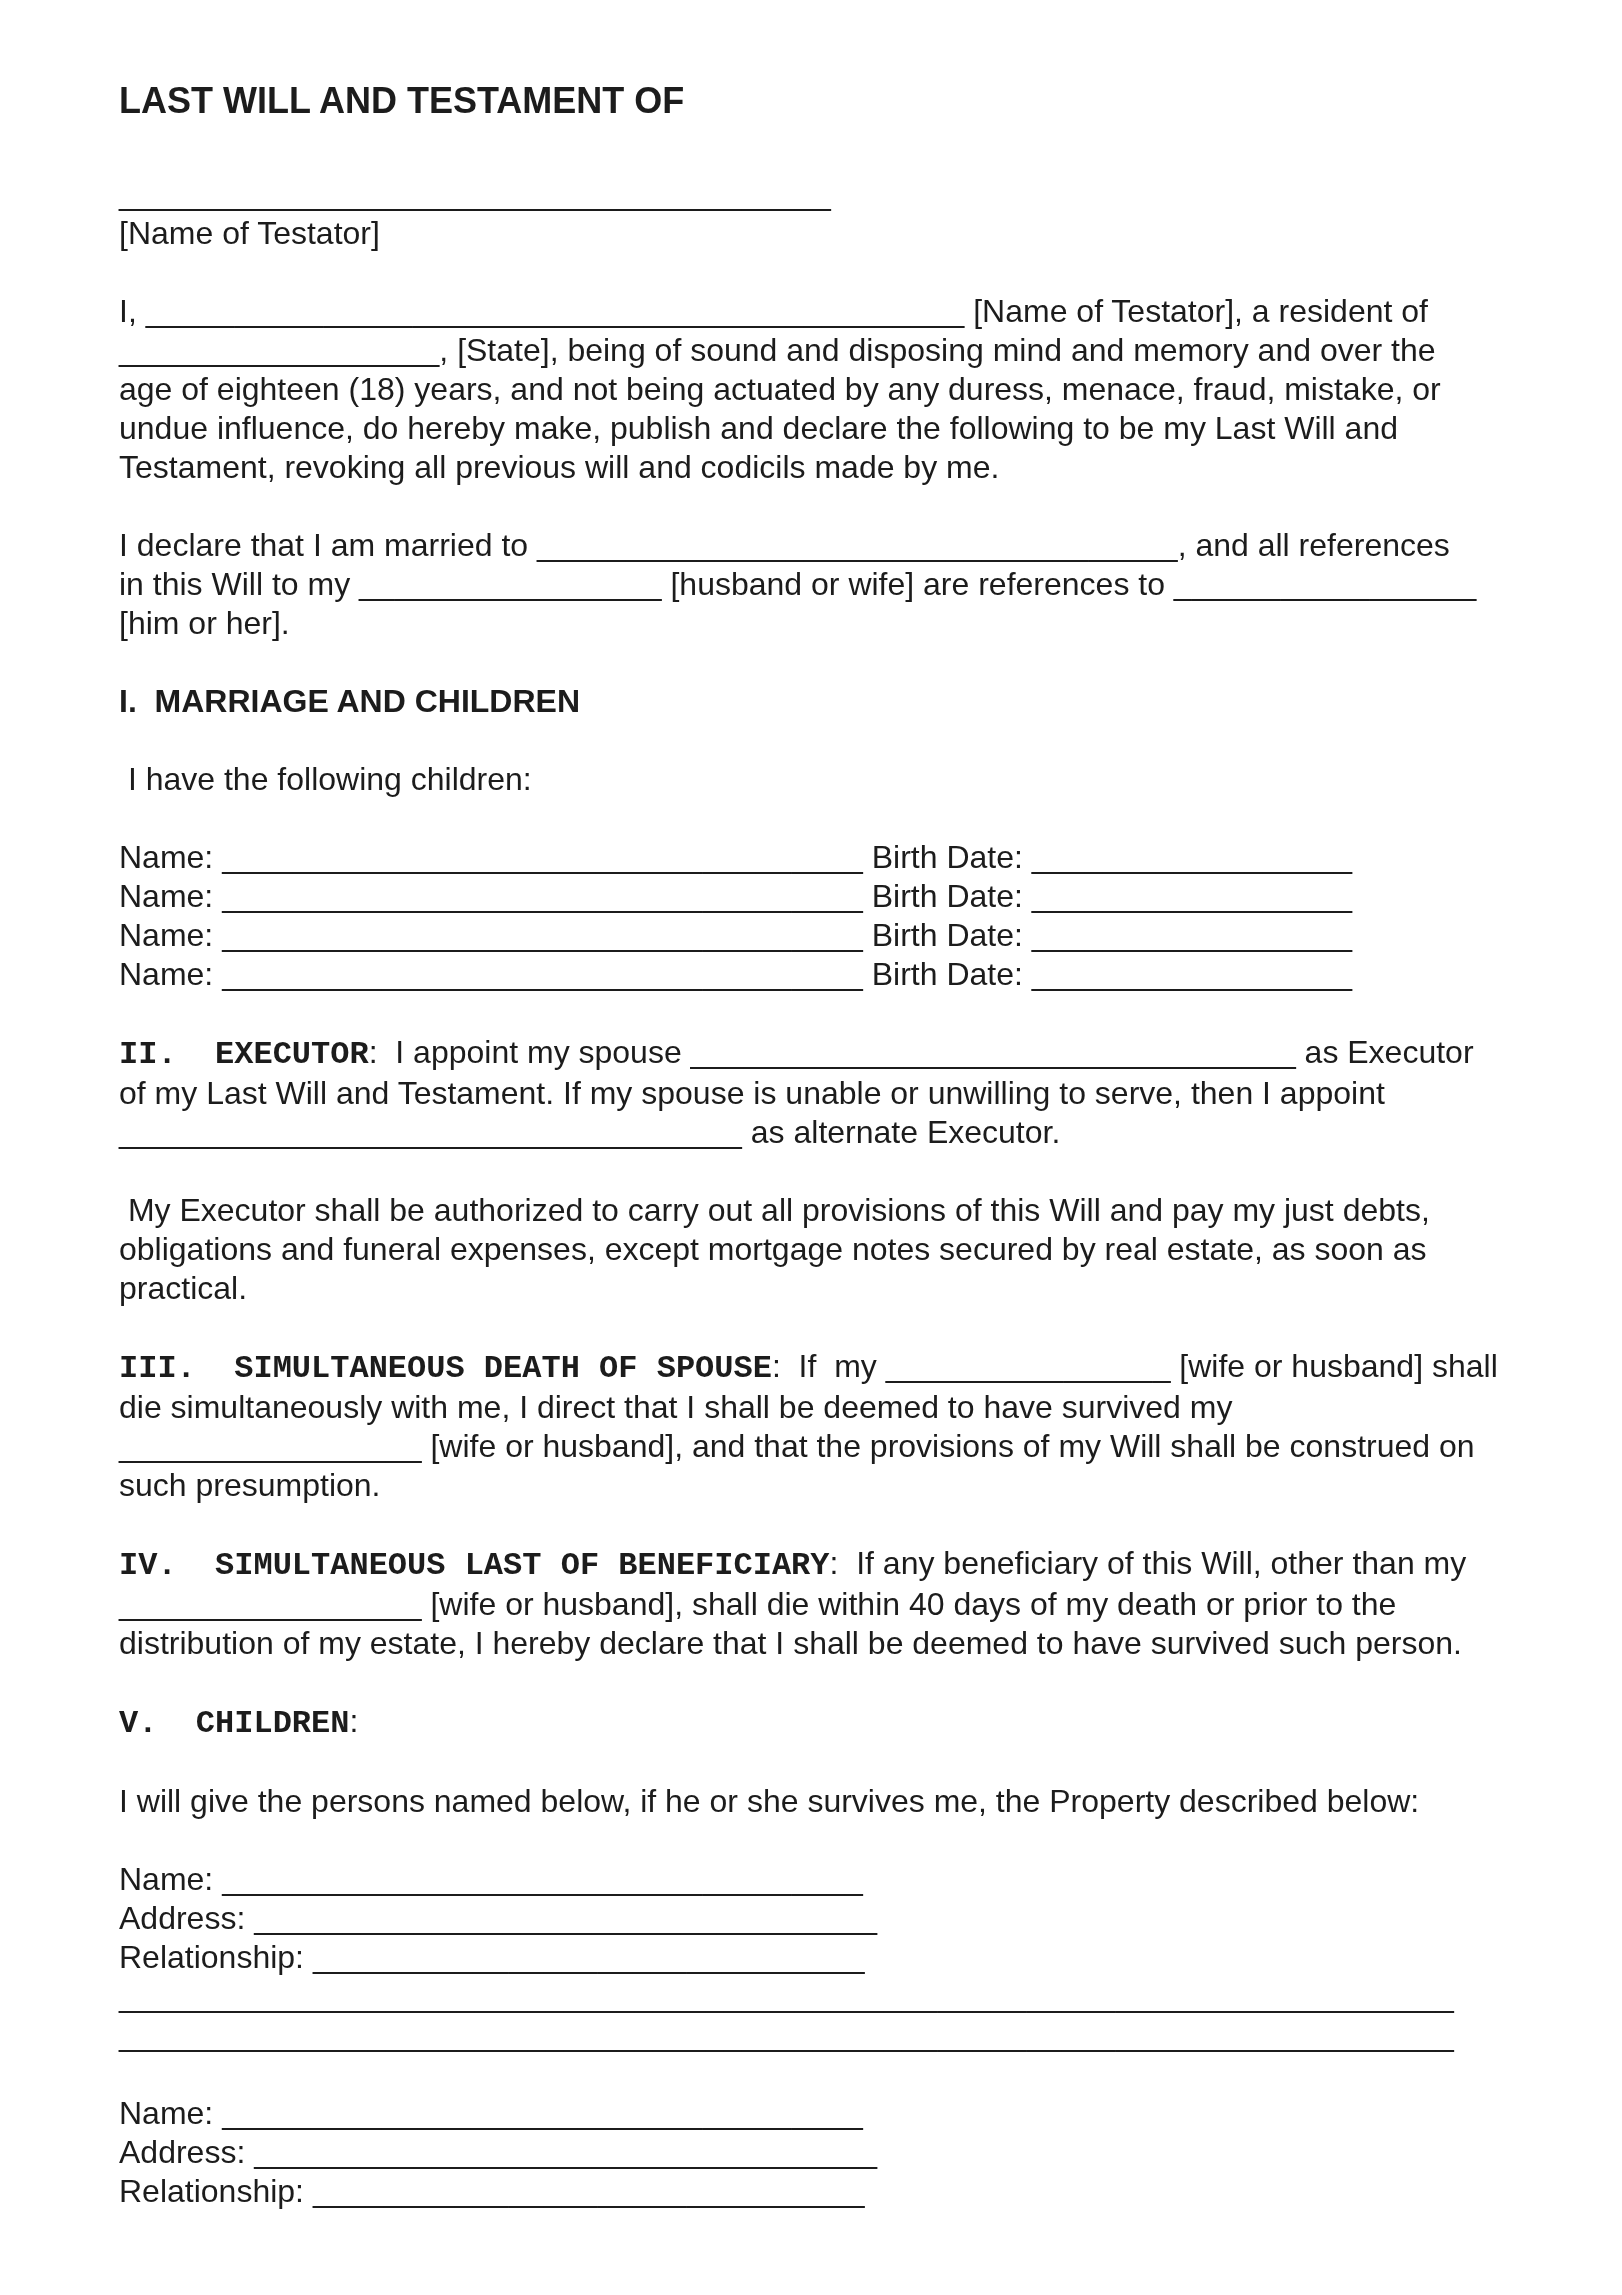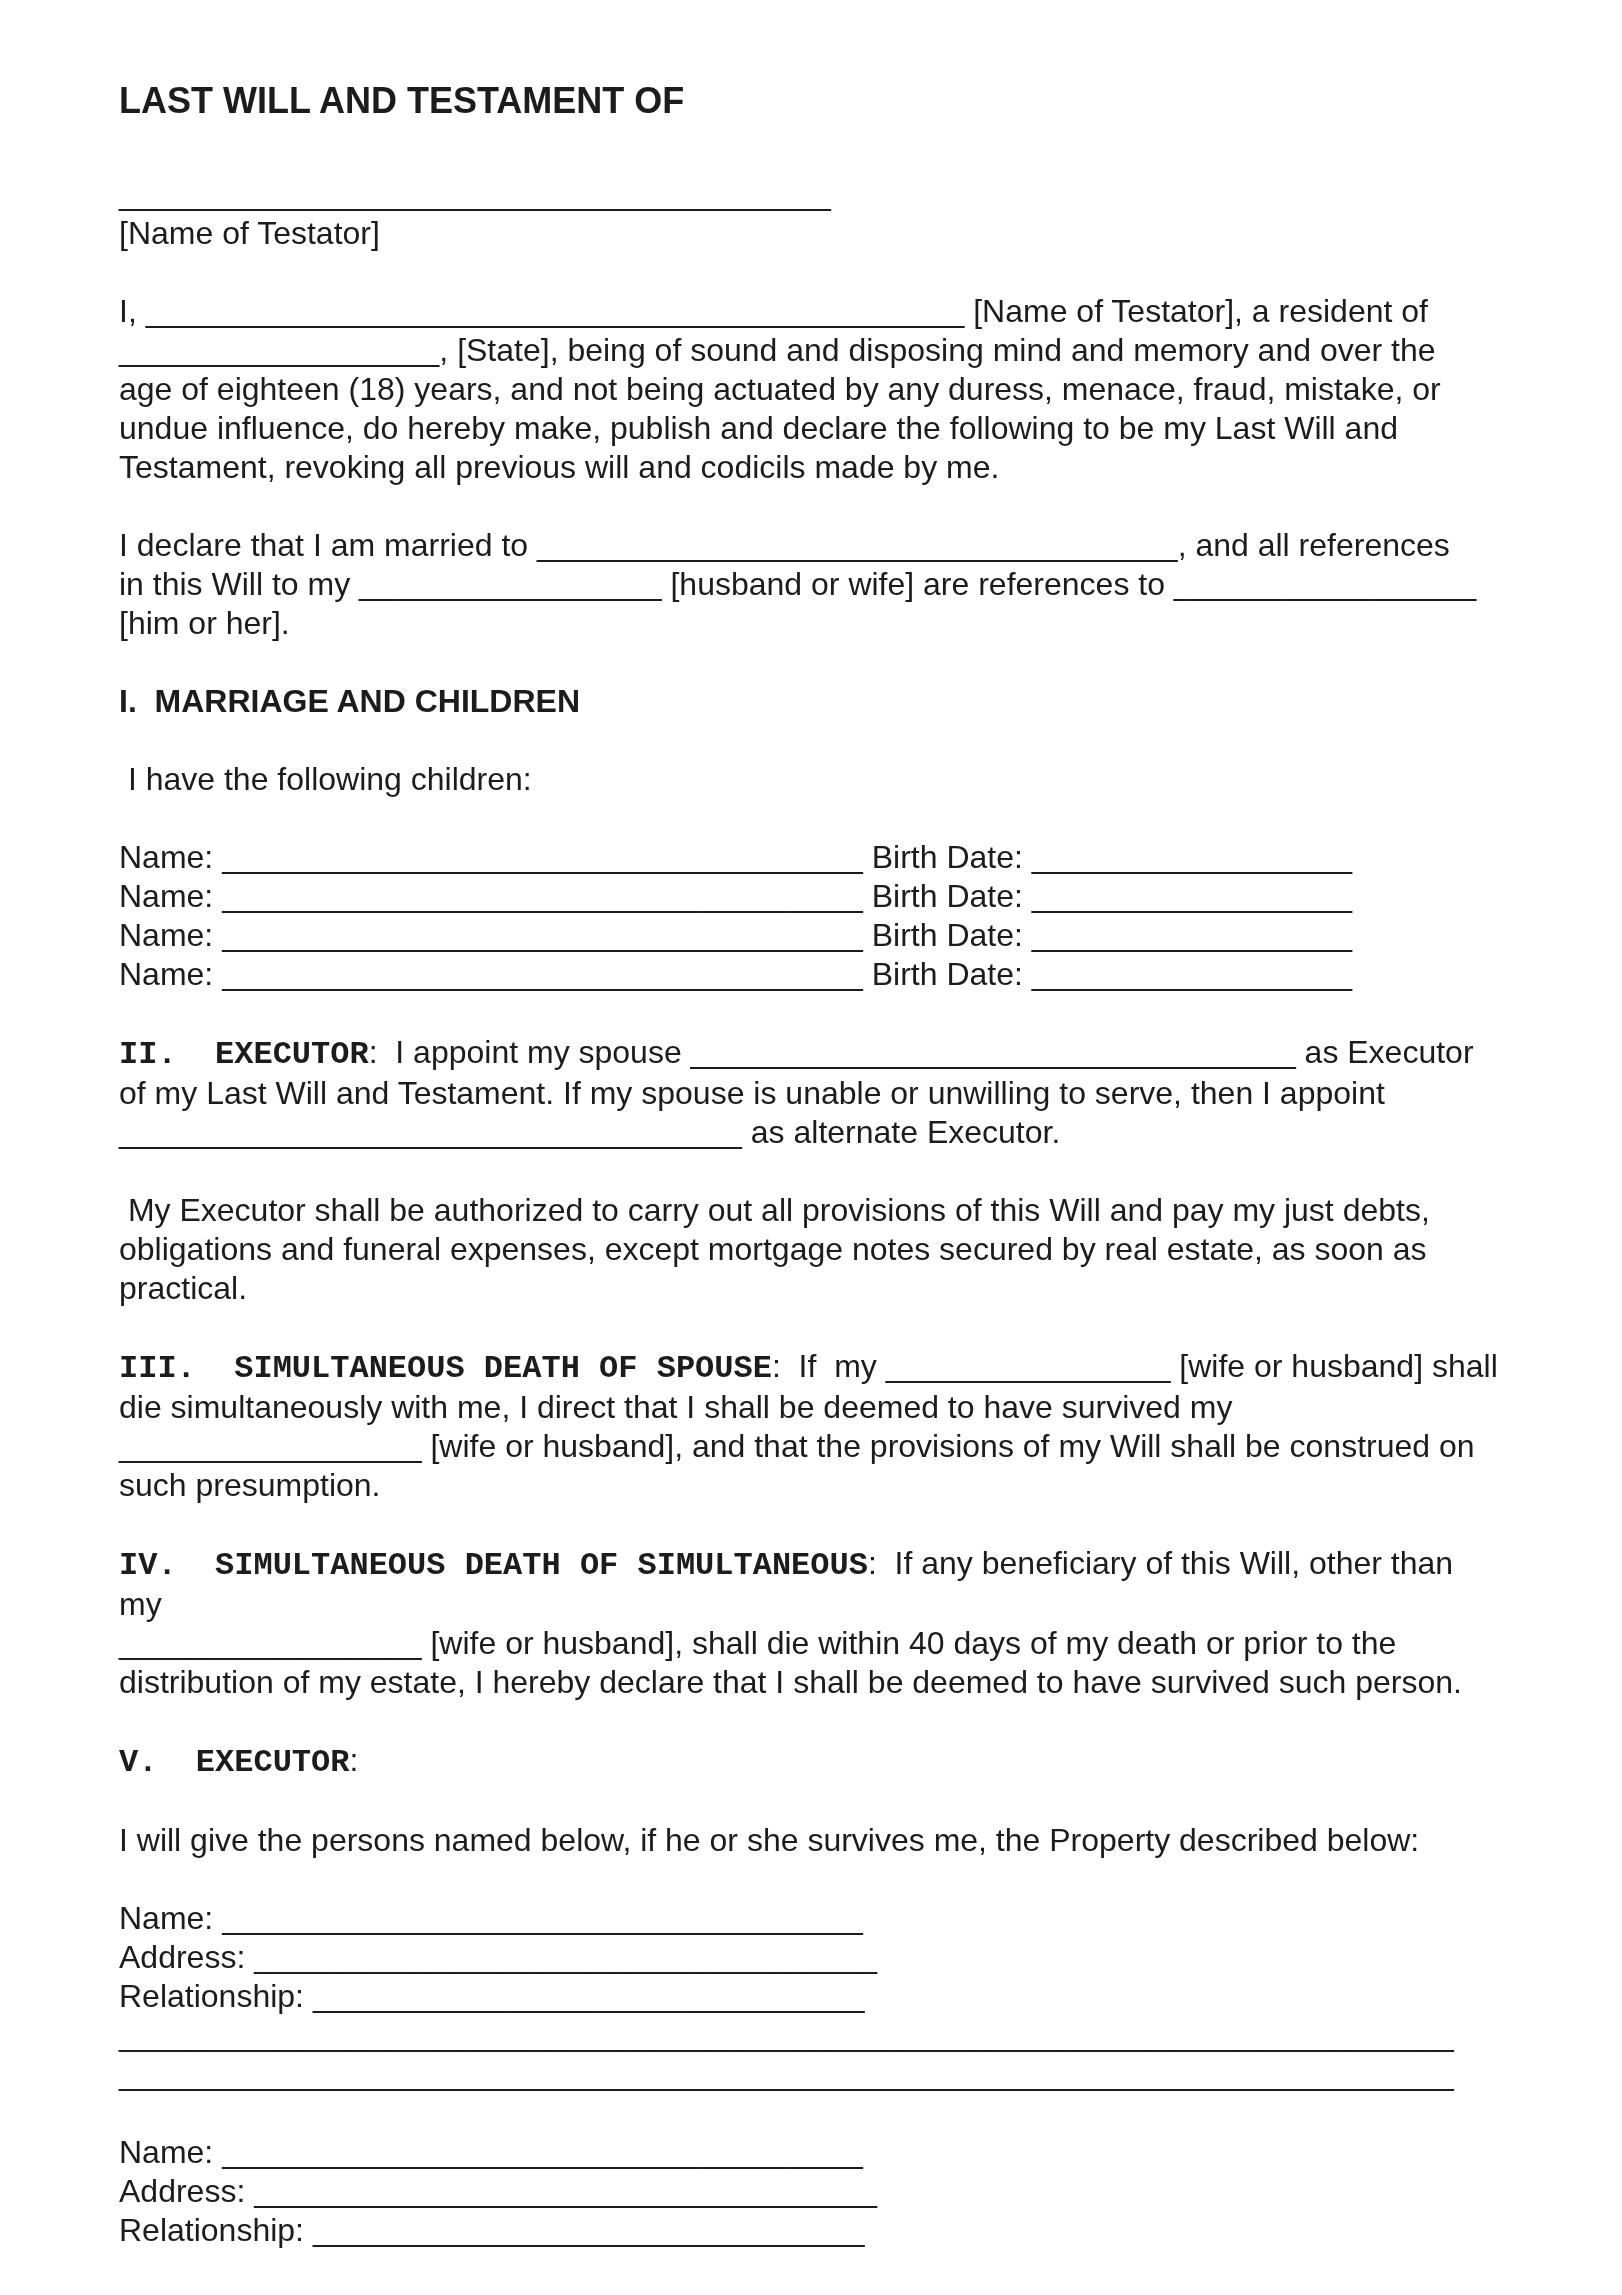--- a/index.html
+++ b/index.html
@@ -73,25 +73,25 @@
 
   <p class="pre para"> My Executor shall be authorized to carry out all provisions of this Will and pay my just debts,
 obligations and funeral expenses, except mortgage notes secured by real estate, as soon as
 practical.</p>
 
   <p class="pre para"><strong>III.  SIMULTANEOUS DEATH OF SPOUSE</strong><span>:  If  my ________________ [wife or husband] shall
 die simultaneously with me, I direct that I shall be deemed to have survived my
 _________________ [wife or husband], and that the provisions of my Will shall be construed on
 such presumption.</span></p>
 
-  <p class="pre para"><strong>IV.  SIMULTANEOUS DEATH OF SIMULTANEOUS</strong><span>:  If any beneficiary of this Will, other than my
+  <p class="pre para"><strong>IV.  SIMULTANEOUS LAST OF BENEFICIARY</strong><span>:  If any beneficiary of this Will, other than my
 _________________ [wife or husband], shall die within 40 days of my death or prior to the
 distribution of my estate, I hereby declare that I shall be deemed to have survived such person.</span></p>
 
-  <p class="pre para"><strong>V.  EXECUTOR</strong><span>:</span></p>
+  <p class="pre para"><strong>V.  CHILDREN</strong><span>:</span></p>
 
   <p class="pre para">I will give the persons named below, if he or she survives me, the Property described below:</p>
 
   <div class="para">
     <div class="pre">Name: ____________________________________</div>
     <div class="pre">Address: ___________________________________</div>
     <div class="pre">Relationship: _______________________________</div>
     <div class="pre">___________________________________________________________________________</div>
     <div class="pre">___________________________________________________________________________</div>
   </div>

